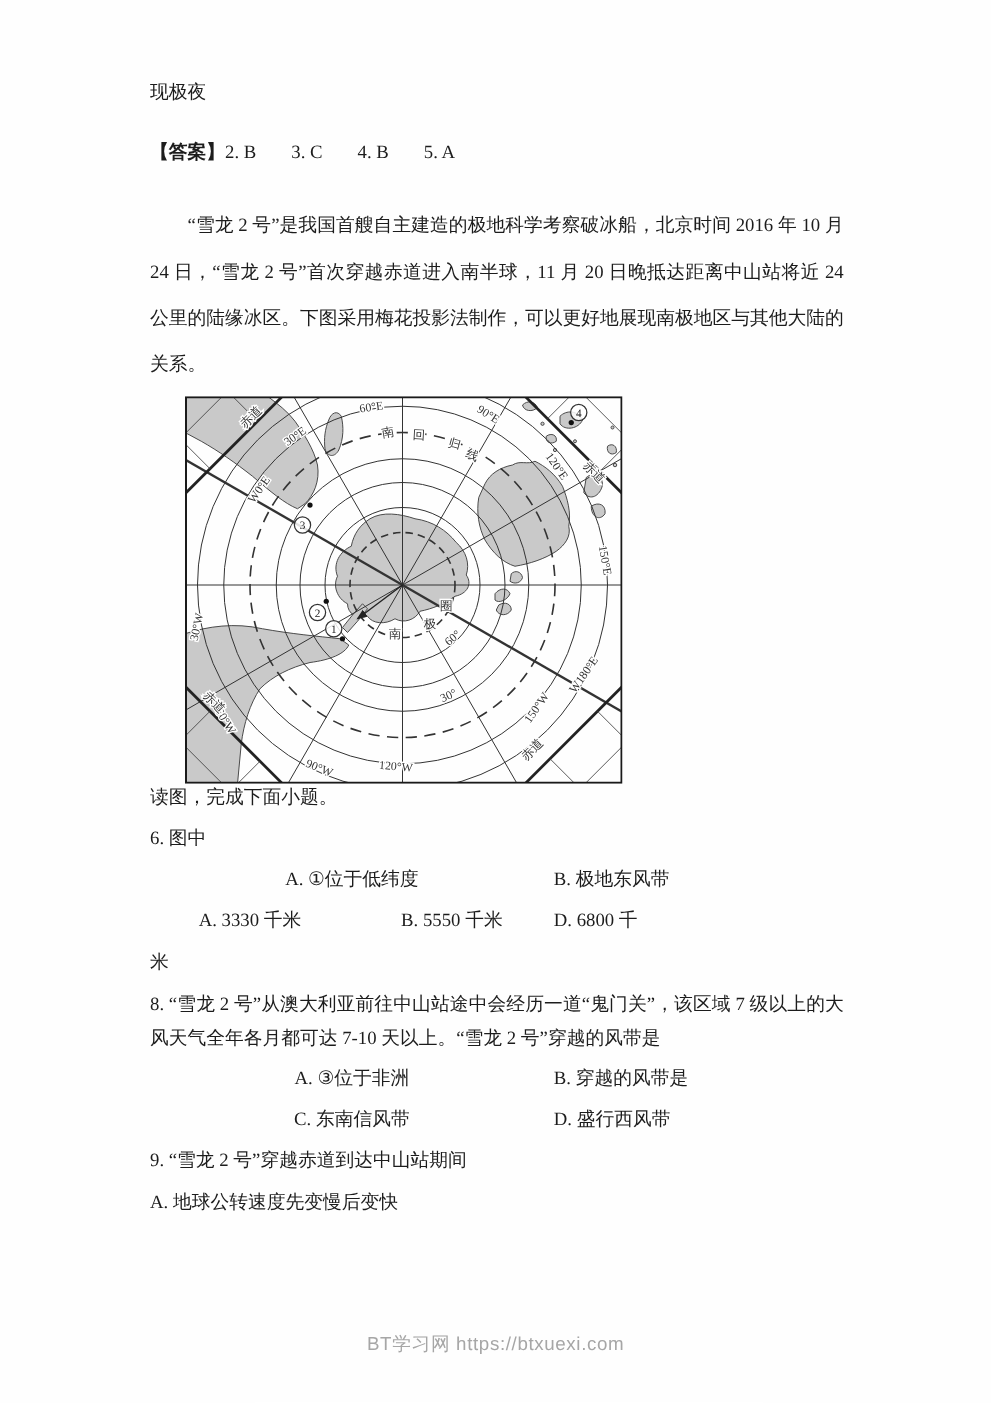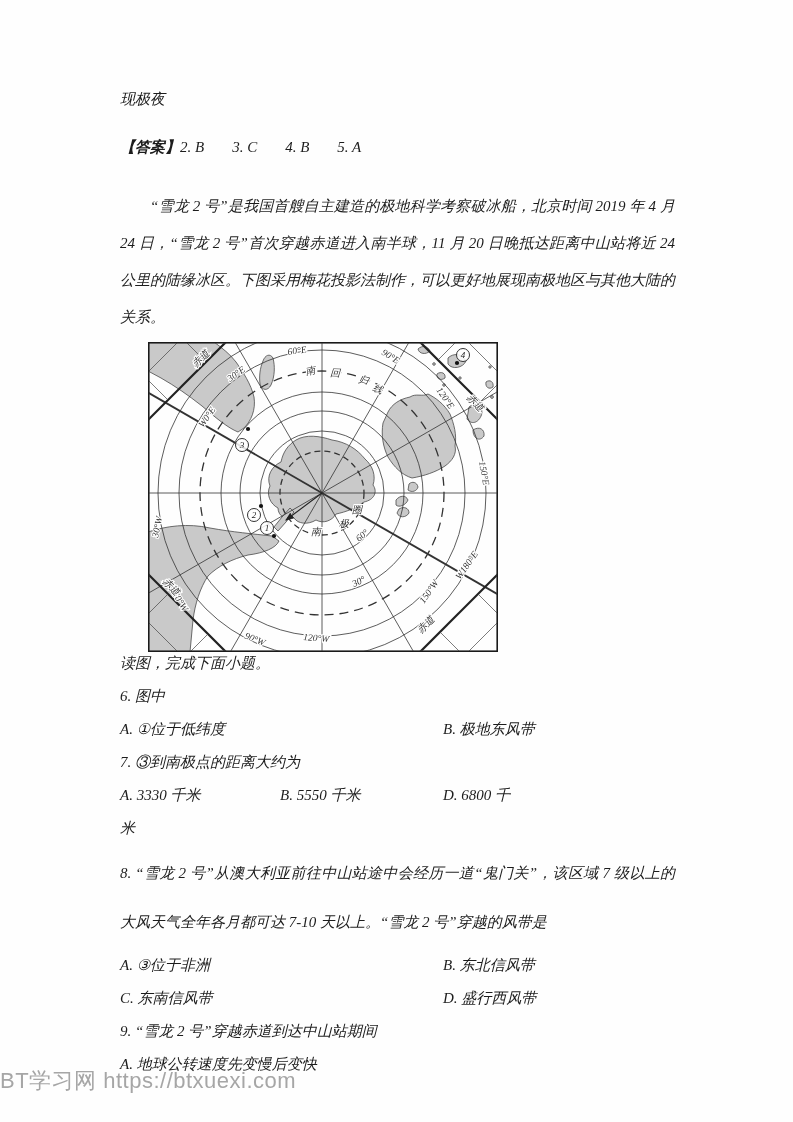--- a/index.html
+++ b/index.html
@@ -1,55 +1,55 @@
 <!DOCTYPE html>
 <html><head>
 <meta charset="utf-8">
 <style>
   html,body{margin:0;padding:0;background:#ffffff;}
   .page{
     width:793px;height:1122px;position:relative;background:#fefefe;
     font-family:"Liberation Serif","DejaVu Serif",serif;color:#1c1c1c;
     overflow:hidden;margin:0 auto;
   }
-  .content{padding:88px 118px 0 120px;font-size:15px;font-style:italic;}
+  .content{padding:63px 118px 0 120px;font-size:15px;}
   .line{line-height:22px;}
   .answer-line{margin-top:26px;}
   .answer-label{font-weight:bold;}
   .ans{margin-right:28px;text-align:center;}
   .intro{margin:30px 0 0 0;line-height:37px;text-align:justify;text-indent:2em;}
   .map-wrap{margin:6px 0 0 28px;width:350px;height:310px;}
   .read-note{}
   .qline{margin-top:11px;line-height:22px;}
-  .opt-row{display:flex;margin-top:11px;line-height:22px;}
+  .opt-row{display:flex;margin-top:11px;line-height:22px;text-align:center;}
   .opt-l{width:323px;flex:none;}
   .q7-row span{flex:none;}
   .w1{width:160px;}.w2{width:163px;}.w3{width:167px;}
-  .q8stem{margin-top:10px;line-height:49px;text-align:justify;}
+  .q8stem{margin-top:10px;line-height:27px;text-align:justify;}
   .footer{
-    position:absolute;left:0;right:0;top:1066px;text-align:left;
+    position:absolute;left:0;right:0;top:1066px;text-align:center;
     font-family:"Liberation Sans","DejaVu Sans",sans-serif;
-    font-size:22px;color:#a6a6a6;letter-spacing:.5px;
+    font-size:15px;color:#a6a6a6;letter-spacing:.5px;
   }
   svg text{fill:#333;stroke:#fff;stroke-width:2.2px;paint-order:stroke;}
   svg text.pt{stroke:none;fill:#222;}
 </style>
 </head>
 <body>
 
 <div class="page">
   <div class="content">
 
     <div class="line">现极夜</div>
 
     <div class="line answer-line">
       <span class="answer-label">【答案】</span><span class="ans">2. B</span><span class="ans">3. C</span><span class="ans">4. B</span><span class="ans">5. A</span>
     </div>
 
-    <p class="intro">“雪龙 2 号”是我国首艘自主建造的极地科学考察破冰船，北京时间 2019 年 4 月 24 日，“雪龙 2 号”首次穿越赤道进入南半球，11 月 20 日晚抵达距离中山站将近 24 公里的陆缘冰区。下图采用梅花投影法制作，可以更好地展现南极地区与其他大陆的关系。</p>
+    <p class="intro">“雪龙 2 号”是我国首艘自主建造的极地科学考察破冰船，北京时间 2016 年 10 月 24 日，“雪龙 2 号”首次穿越赤道进入南半球，11 月 20 日晚抵达距离中山站将近 24 公里的陆缘冰区。下图采用梅花投影法制作，可以更好地展现南极地区与其他大陆的关系。</p>
 
     <div class="map-wrap">
       <svg width="350" height="310" viewBox="0 0 350 310">
         <defs>
           <clipPath id="mc">
               <rect x="1.2" y="1.2" width="347.6" height="307.6"></rect>
             </clipPath>
           <marker id="arr" markerWidth="9" markerHeight="8" refX="7" refY="3" orient="auto">
             <path d="M0,0 L8,3 L0,6 Z" fill="#222" stroke="none"></path>
           </marker>
@@ -176,32 +176,31 @@
     </div>
 
     <div class="line read-note">读图，完成下面小题。</div>
 
     <div class="qline">6. 图中</div>
     <div class="opt-row">
       <span class="opt-l">A. ①位于低纬度</span>
       <span>B. 极地东风带</span>
     </div>
 
-    <div class="qline">7. ③到南极点的距离大约为</div>
     <div class="opt-row q7-row">
       <span class="w1">A. 3330 千米</span>
       <span class="w2">B. 5550 千米</span>
       <span>D. 6800 千</span>
     </div>
     <div class="qline">米</div>
 
     <div class="q8stem">8. “雪龙 2 号”从澳大利亚前往中山站途中会经历一道“鬼门关”，该区域 7 级以上的大风天气全年各月都可达 7-10 天以上。“雪龙 2 号”穿越的风带是</div>
     <div class="opt-row" style="margin-top:7px;">
       <span class="opt-l">A. ③位于非洲</span>
-      <span>B. 东北信风带</span>
+      <span>B. 穿越的风带是</span>
     </div>
     <div class="opt-row">
       <span class="opt-l">C. 东南信风带</span>
       <span>D. 盛行西风带</span>
     </div>
 
     <div class="qline">9. “雪龙 2 号”穿越赤道到达中山站期间</div>
     <div class="qline">A. 地球公转速度先变慢后变快</div>
 
   </div>

